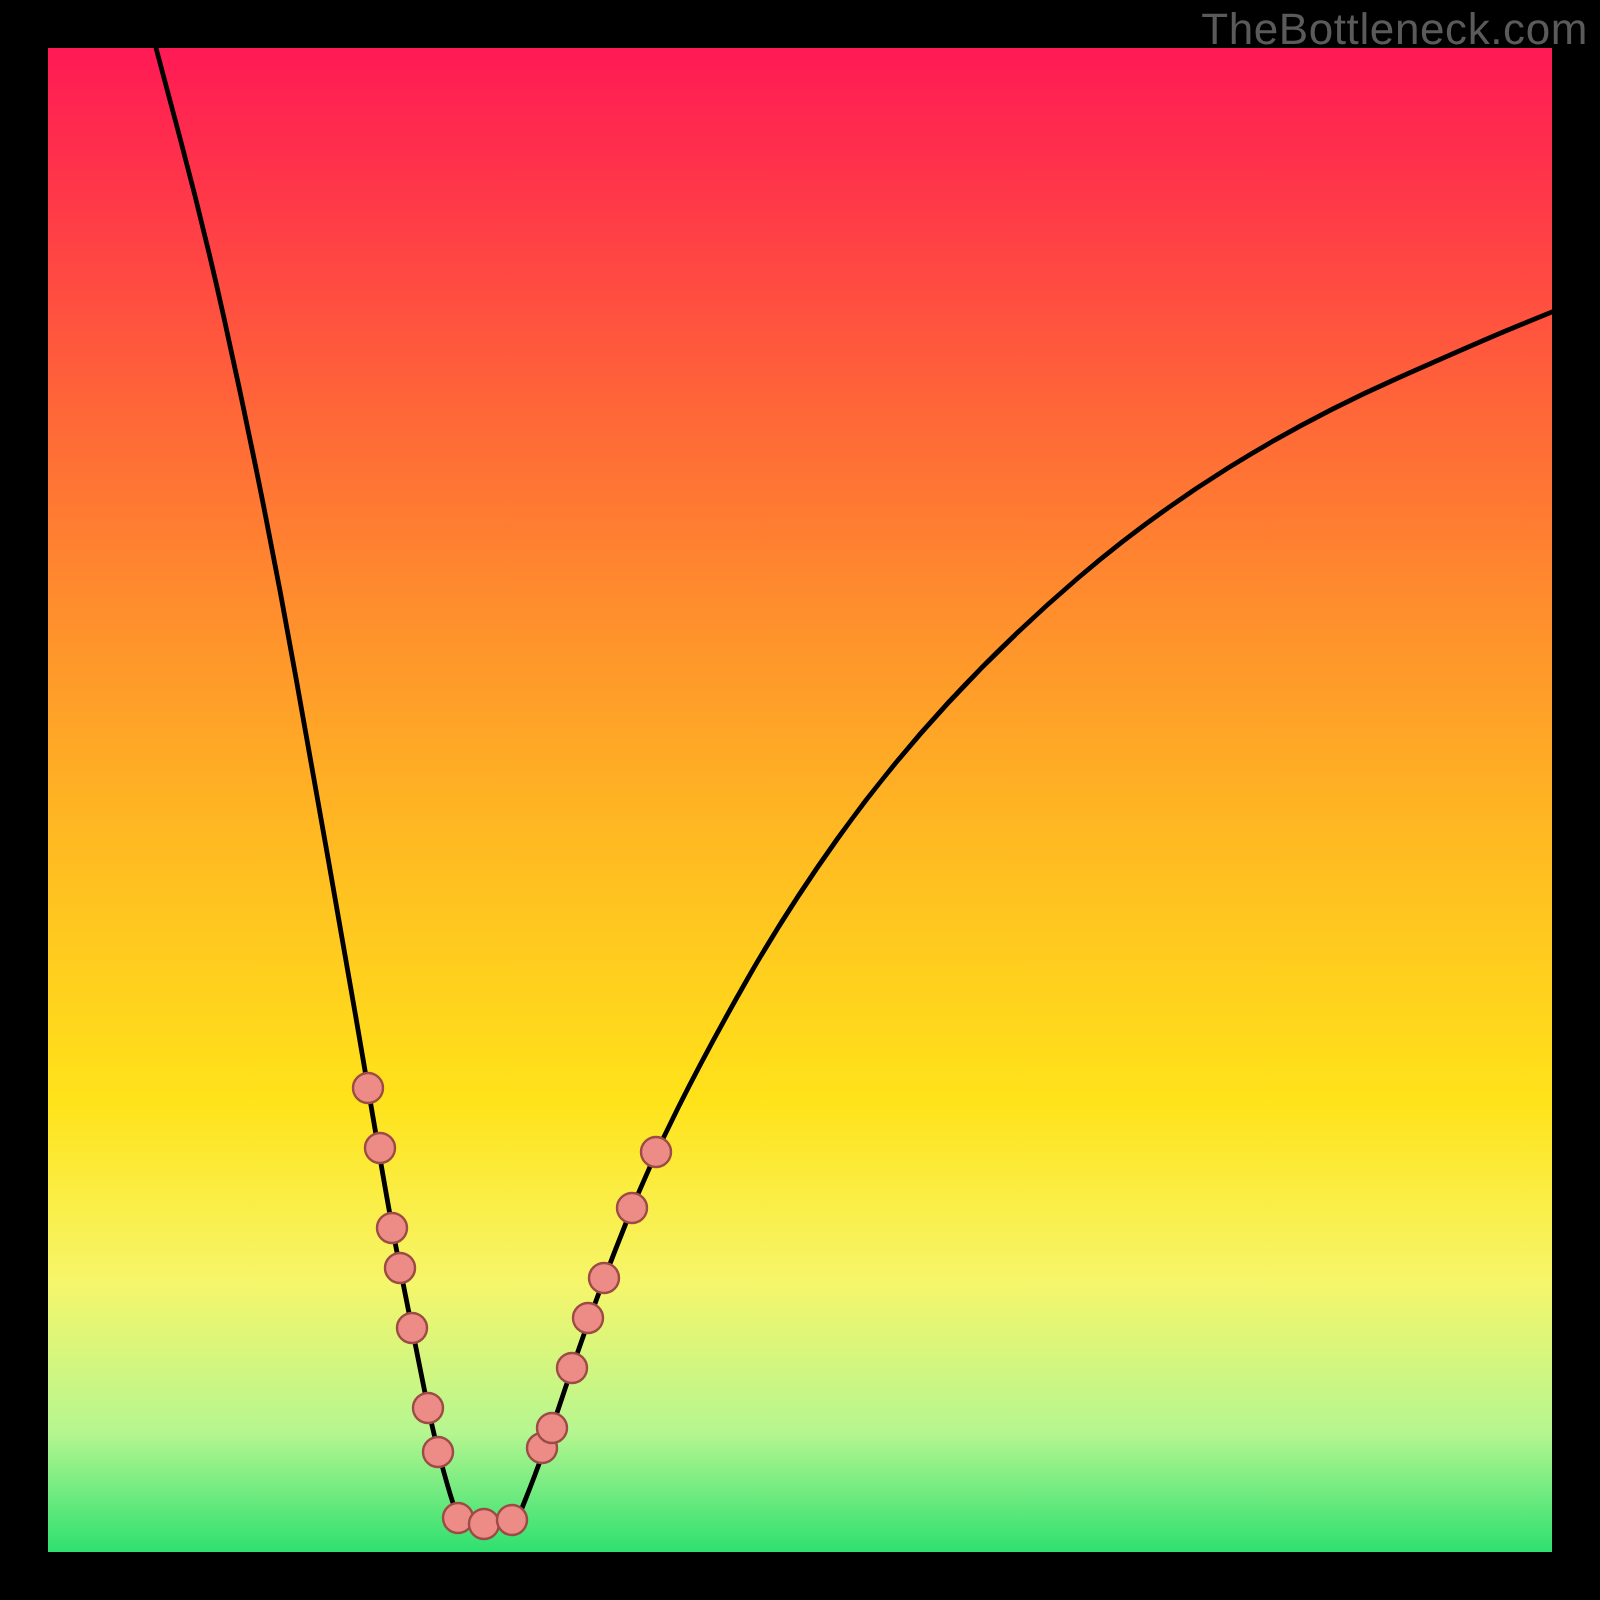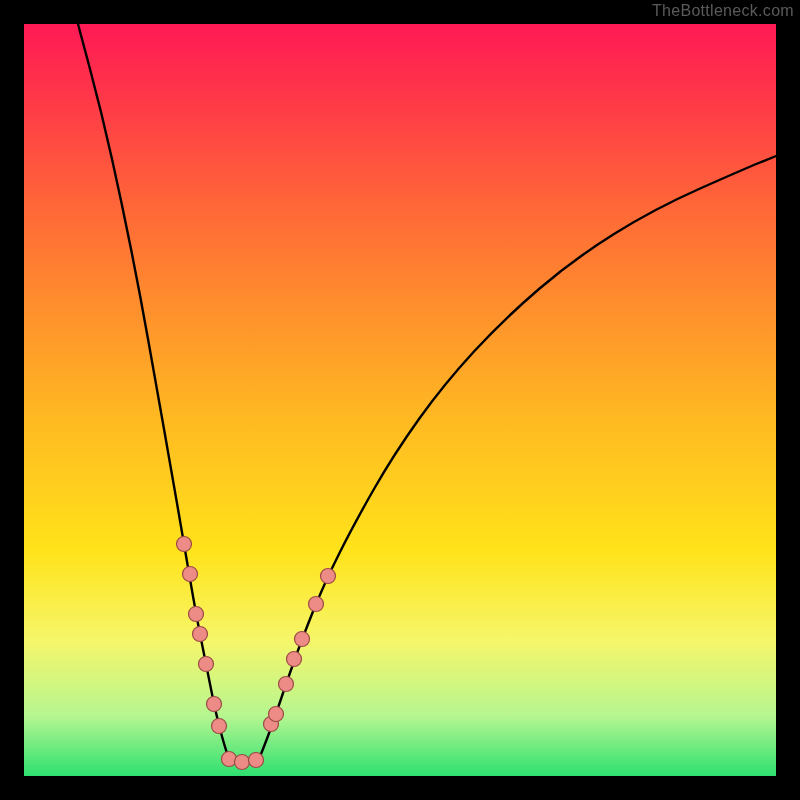--- a/index.html
+++ b/index.html
@@ -28,21 +28,21 @@
       #f6f66a 82%,
       #b6f690 92%,
       #2ee070 100%
     );
   }
   .watermark {
     position: absolute;
     top: 2px;
     right: 6px;
     color: #5a5a5a;
-    font-size: 16px;
+    font-size: 22px;
     font-weight: 500;
     letter-spacing: 0.3px;
     z-index: 5;
   }
   svg.overlay {
     position: absolute;
     left: 24px;
     top: 24px;
     width: 752px;
     height: 752px;

